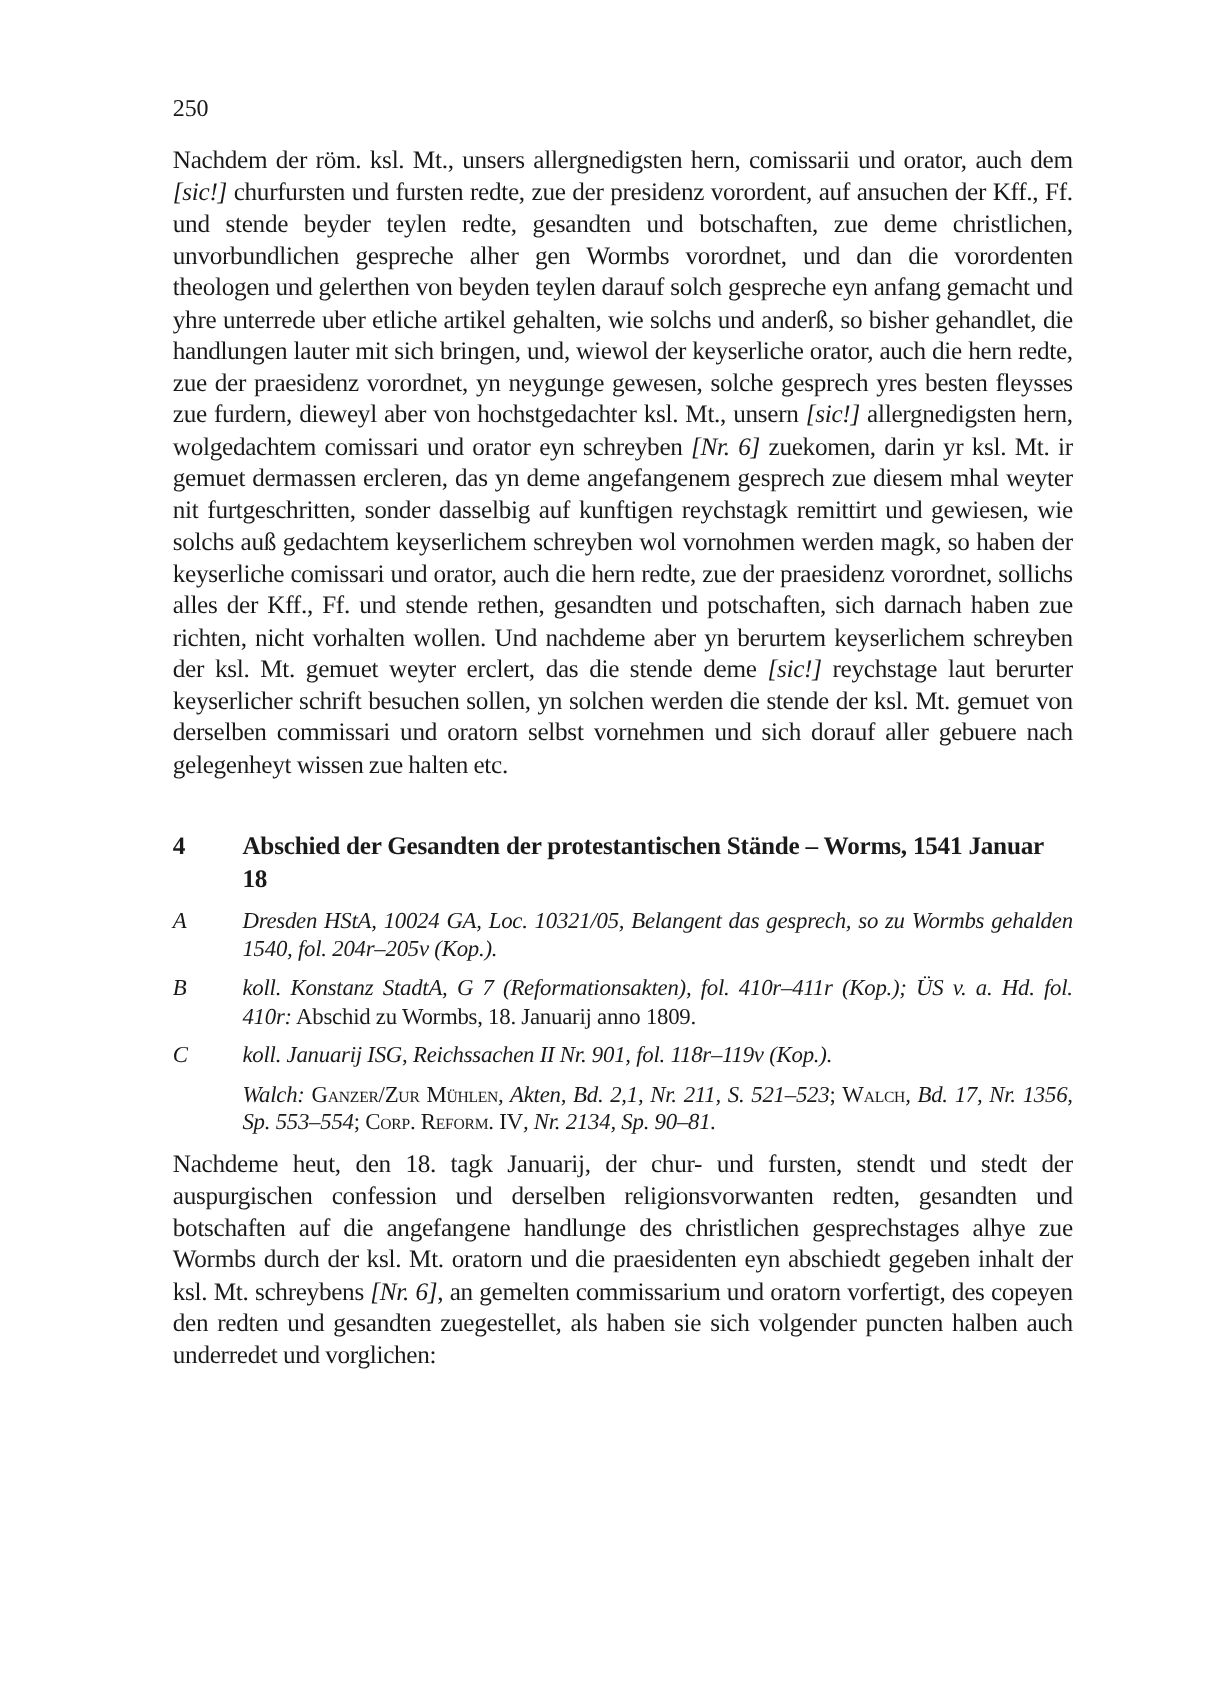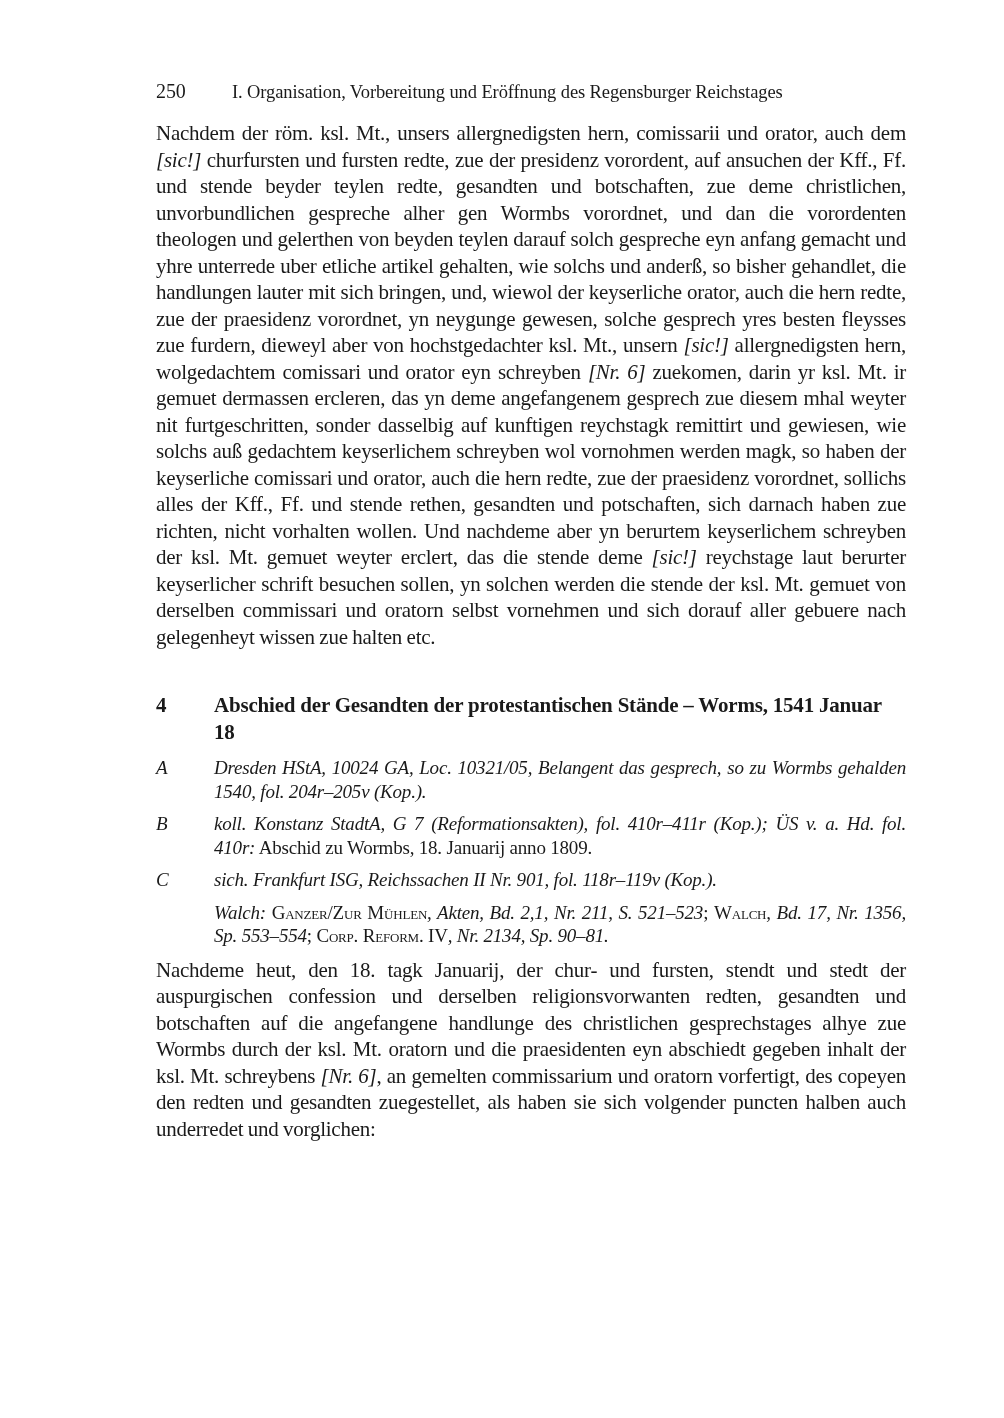--- a/index.html
+++ b/index.html
@@ -10,21 +10,21 @@
     body {
       width: 1004px;
       height: 1418px;
       position: relative;
       overflow: hidden;
       color: #1a1a1a;
       font-family: "Liberation Serif", "DejaVu Serif", serif;
     }
     .page {
       position: absolute;
-      left: 156px;
+      left: 144px;
       top: 78px;
       width: 750px;
     }
     .running-head {
       display: flex;
       align-items: baseline;
       font-size: 18.5px;
       line-height: 26px;
       height: 28px;
       letter-spacing: -0.1px;
@@ -97,21 +97,20 @@
       margin-top: 4px;
     }
   </style>
 </head>
 <body>
 
 <div class="page">
 
   <div class="running-head">
     <span class="page-number">250</span>
-    <span class="head-title">I. Organisation, Vorbereitung und Eröffnung des Regensburger Reichstages</span>
   </div>
 
   <p class="body-text p1">
     <span>Nachdem der röm. ksl. Mt., unsers allergnedigsten hern, comissarii und orator, auch dem </span><i>[sic!]</i><span> churfursten und fursten redte, zue der presidenz vorordent, auf ansuchen der Kff., Ff. und stende beyder teylen redte, gesandten und bot­schaften, zue deme christlichen, unvorbundlichen gespreche alher gen Wormbs vorordnet, und dan die vorordenten theologen und gelerthen von beyden teylen darauf solch gespreche eyn anfang gemacht und yhre unterrede uber etliche artikel gehalten, wie solchs und anderß, so bisher gehandlet, die handlungen lauter mit sich bringen, und, wiewol der keyserliche orator, auch die hern redte, zue der praesidenz vorordnet, yn neygunge gewesen, solche gesprech yres besten fleysses zue furdern, dieweyl aber von hochstgedachter ksl. Mt., unsern </span><i>[sic!]</i><span> allergnedigsten hern, wolgedachtem comissari und orator eyn schreyben </span><i>[Nr. 6]</i><span> zuekomen, darin yr ksl. Mt. ir gemuet dermassen ercleren, das yn deme ange­fangenem gesprech zue diesem mhal weyter nit furtgeschritten, sonder dasselbig auf kunftigen reychstagk remittirt und gewiesen, wie solchs auß gedachtem keyserlichem schreyben wol vornohmen werden magk, so haben der keyserliche comissari und orator, auch die hern redte, zue der praesidenz vorordnet, sollichs alles der Kff., Ff. und stende rethen, gesandten und potschaften, sich darnach haben zue richten, nicht vorhalten wollen. Und nachdeme aber yn berurtem keyserlichem schreyben der ksl. Mt. gemuet weyter erclert, das die stende deme </span><i>[sic!]</i><span> reychstage laut berurter keyserlicher schrift besuchen sollen, yn solchen werden die stende der ksl. Mt. gemuet von derselben commissari und oratorn selbst vornehmen und sich dorauf aller gebuere nach gelegenheyt wissen zue halten etc.</span>
   </p>
 
   <div class="doc-heading">
     <span class="doc-number">4</span>
     <span class="doc-title">Abschied der Gesandten der protestantischen Stände – Worms, 1541 Januar 18</span>
   </div>
@@ -120,21 +119,21 @@
     <div class="source-row">
       <span class="siglum">A</span>
       <span class="source-text"><span>Dresden HStA, 10024 GA, Loc. 10321/05, Belangent das gesprech, so zu Wormbs gehalden 1540, fol. 204r–205v (Kop.).</span></span>
     </div>
     <div class="source-row">
       <span class="siglum">B</span>
       <span class="source-text"><span>koll. Konstanz StadtA, G 7 (Reformationsakten), fol. 410r–411r (Kop.); ÜS v. a. Hd. fol. 410r:</span><span class="roman"> Abschid zu Wormbs, 18. Januarij anno 1809.</span></span>
     </div>
     <div class="source-row">
       <span class="siglum">C</span>
-      <span class="source-text"><span>sich. Frankfurt ISG, Reichssachen II Nr. 901, fol. 118r–119v (Kop.).</span></span>
+      <span class="source-text"><span>koll. Januarij ISG, Reichssachen II Nr. 901, fol. 118r–119v (Kop.).</span></span>
     </div>
     <div class="source-row">
       <span class="siglum"></span>
       <span class="source-text"><span>Walch: </span><span class="smallcaps">Ganzer/Zur Mühlen</span><span>, Akten, Bd. 2,1, Nr. 211, S. 521–523</span><span class="roman">;  </span><span class="smallcaps">Walch</span><span>, Bd. 17, Nr. 1356, Sp. 553–554</span><span class="roman">; </span><span class="smallcaps">Corp. Reform. IV</span><span>, Nr. 2134, Sp. 90–81.</span></span>
     </div>
   </div>
 
   <p class="body-text p2">
     <span>Nachdeme heut, den 18. tagk Januarij, der chur- und fursten, stendt und stedt der auspurgischen confession und derselben religionsvorwanten redten, gesandten und botschaften auf die angefangene handlunge des christlichen gesprechstages alhye zue Wormbs durch der ksl. Mt. oratorn und die praesiden­ten eyn abschiedt gegeben inhalt der ksl. Mt. schreybens </span><i>[Nr. 6]</i><span>, an gemelten commissarium und oratorn vorfertigt, des copeyen den redten und gesandten zuegestellet, als haben sie sich volgender puncten halben auch underredet und vorglichen:</span>
   </p>

